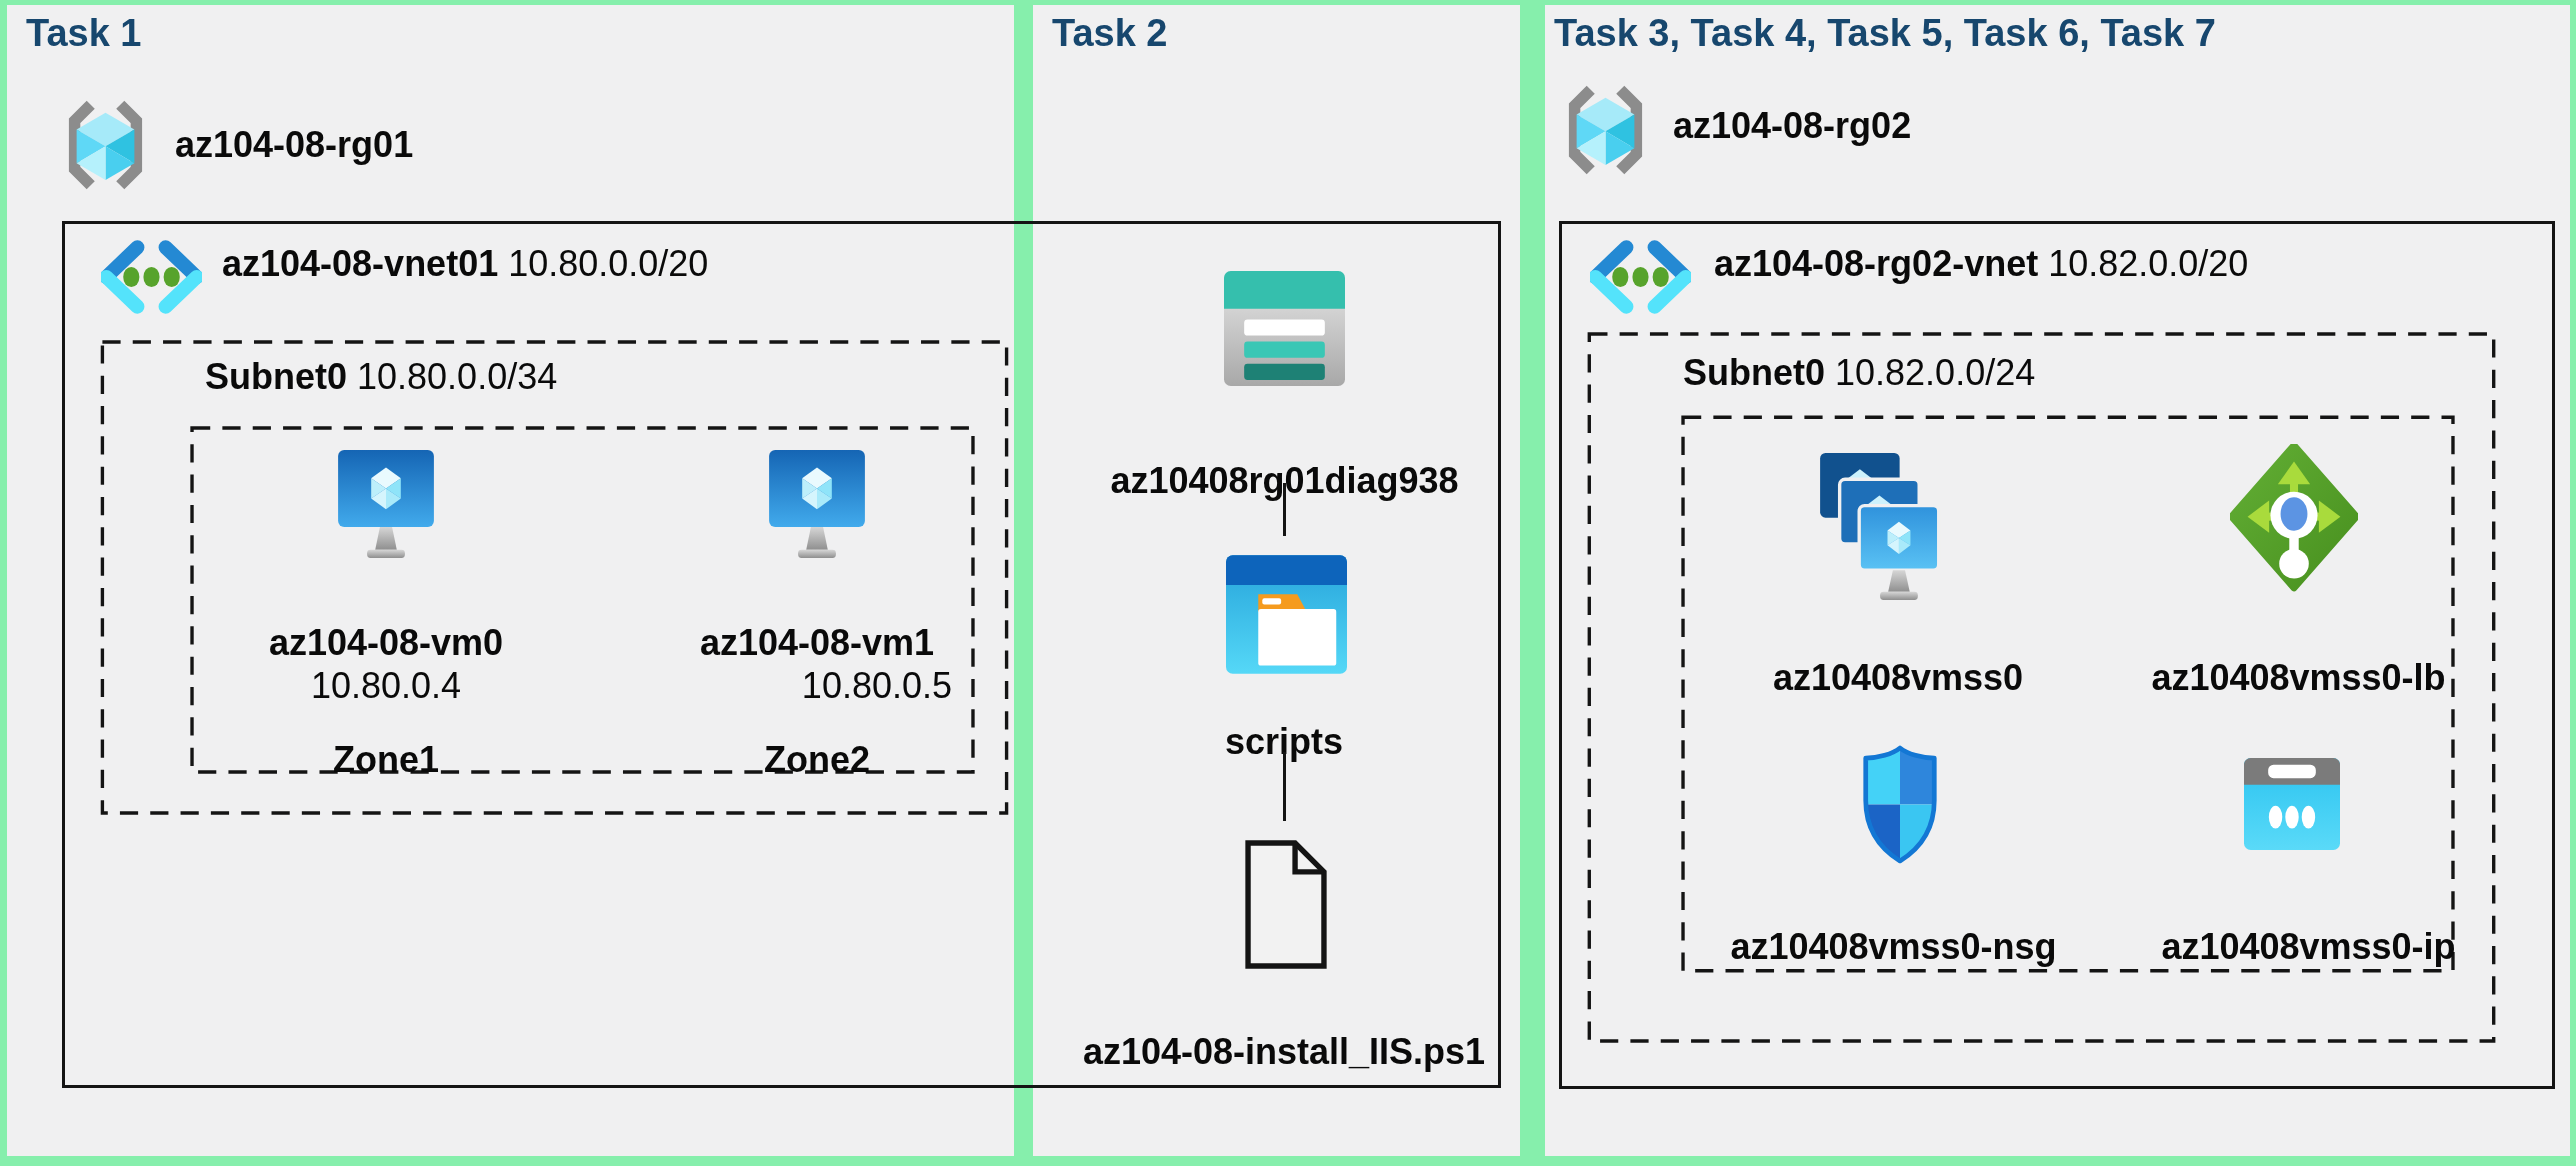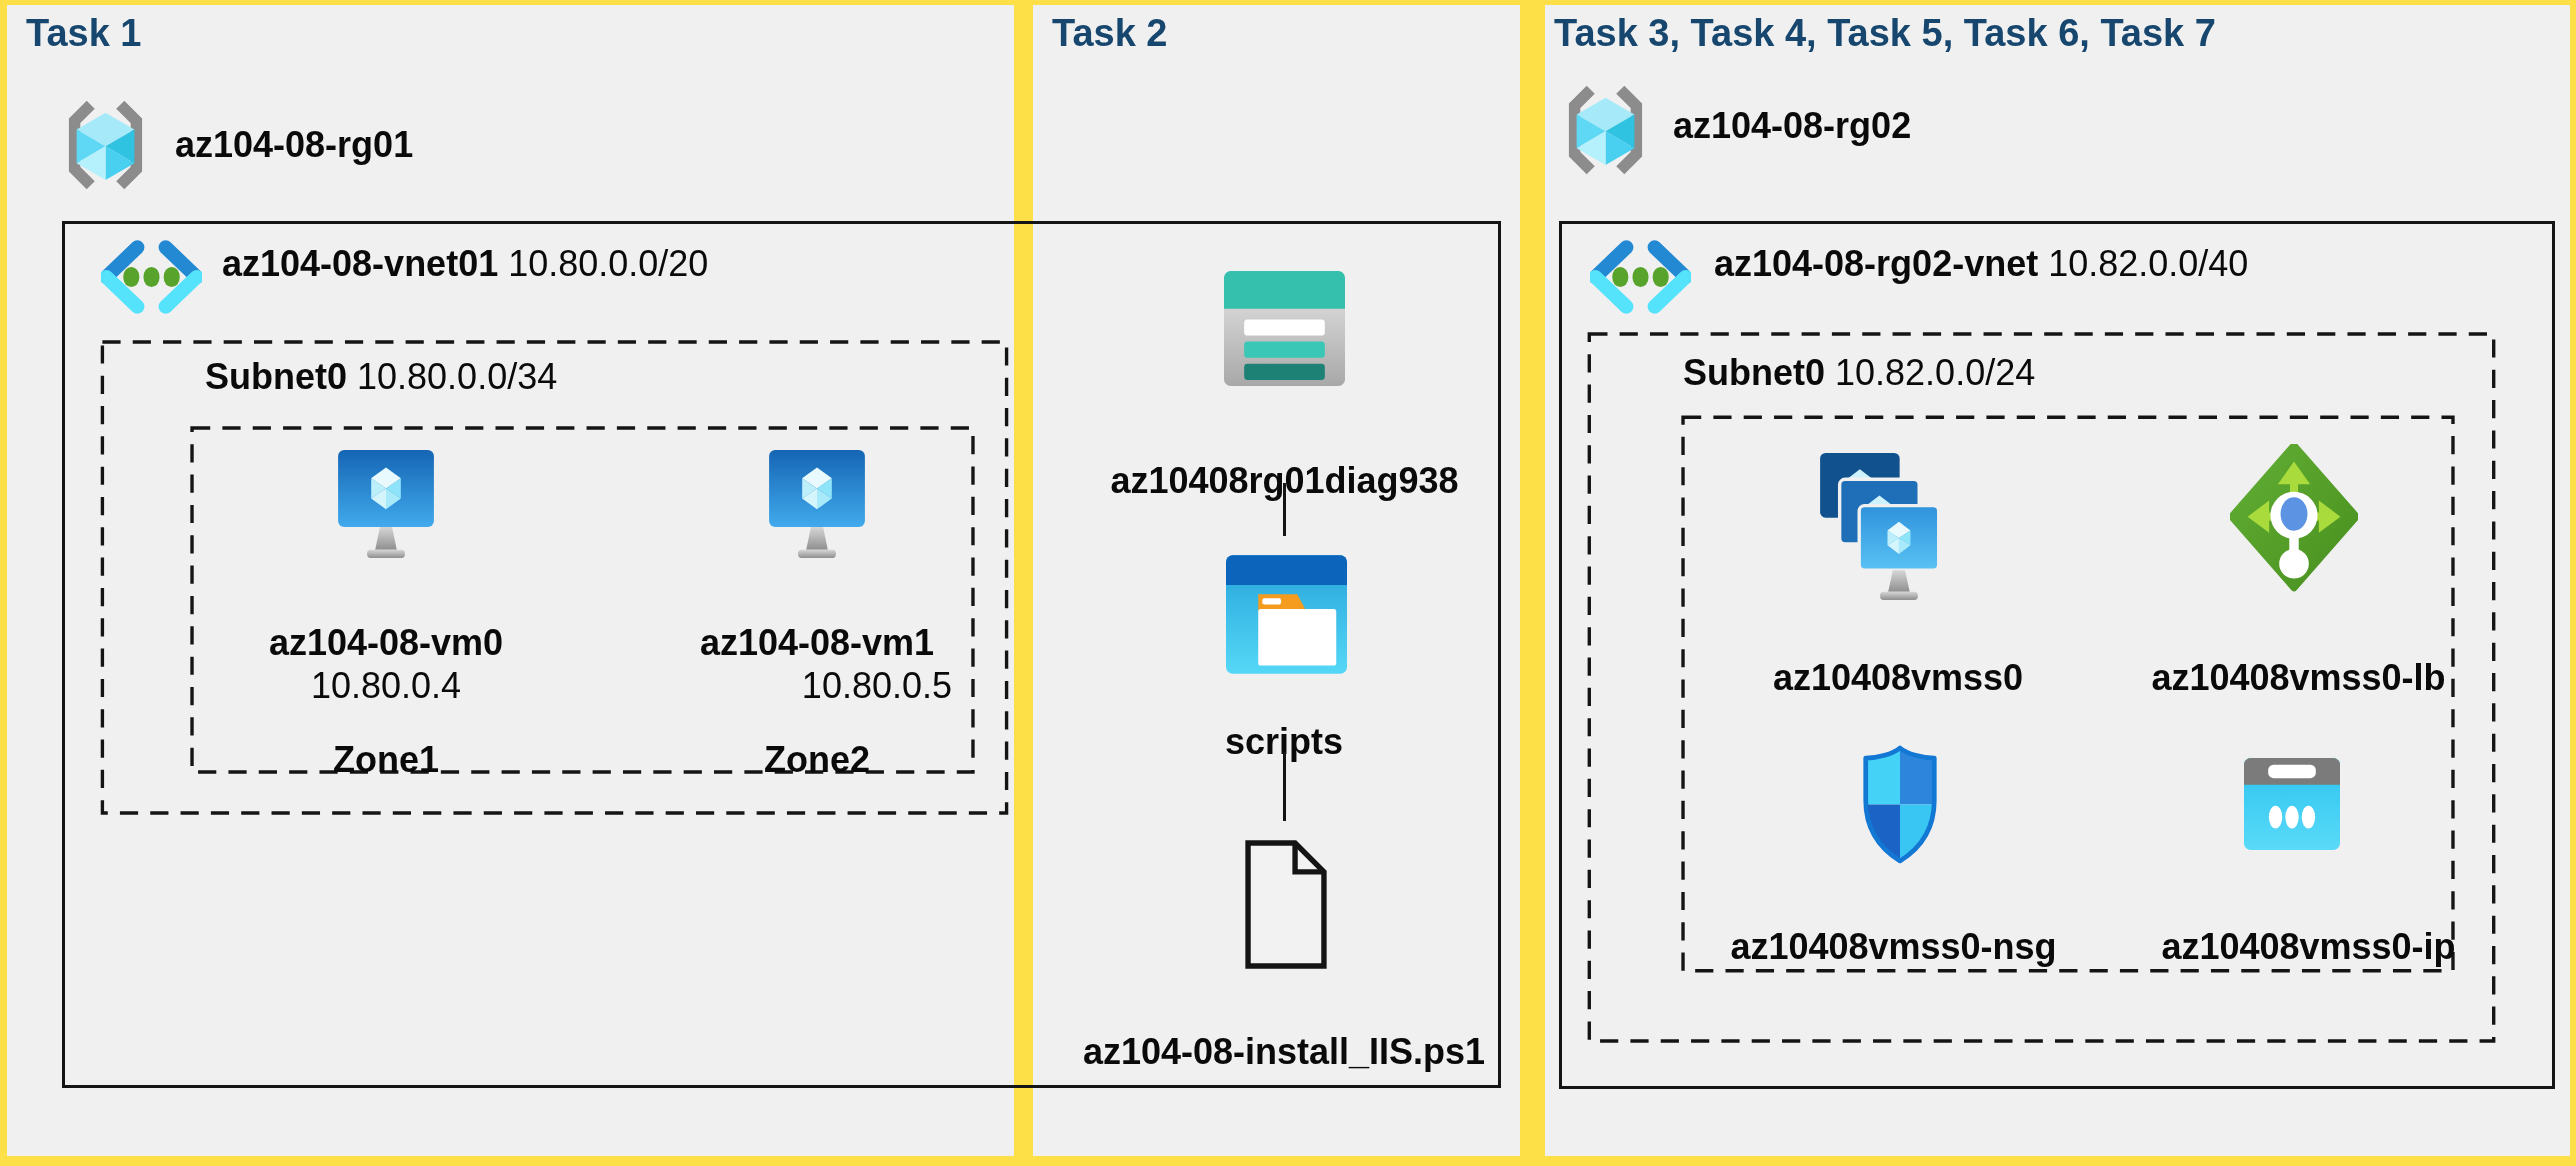--- a/index.html
+++ b/index.html
@@ -1,16 +1,16 @@
 <!DOCTYPE html>
 <html style="font-size:10.8px"><head>
 <meta charset="utf-8">
 <style>
   html,body{margin:0;padding:0;background:#ffffff;}
-  #stage{position:relative;width:2576px;height:1166px;background:#fde047;
+  #stage{position:relative;width:2576px;height:1166px;background:#86efac;
          font-family:"Liberation Sans", sans-serif;overflow:hidden;}
   .panel{position:absolute;top:5.4px;height:1151px;background:#f0f0f1;}
   .hdr{position:absolute;top:13.5px;font-size:38px;font-weight:bold;color:#17476E;
        line-height:1;white-space:nowrap;}
   .lbl{position:absolute;font-size:36px;font-weight:bold;color:#0a0a0a;
        line-height:1;white-space:nowrap;}
   .reg{font-weight:400;text-align:center;}
   .ctr{text-align:center;white-space:nowrap;margin-top:38px;}
   .solidbox{position:absolute;border:3.4px solid #141414;}
   .dash{position:absolute;}
@@ -176,21 +176,21 @@
     <path d="M54 12 L8 56" stroke="#2489D3" stroke-width="21" stroke-linecap="round" fill="none"></path>
     <path d="M8 56 L54 100" stroke="#54E3FB" stroke-width="21" stroke-linecap="round" fill="none"></path>
     <path d="M96 12 L142 56" stroke="#2489D3" stroke-width="21" stroke-linecap="round" fill="none"></path>
     <path d="M142 56 L96 100" stroke="#54E3FB" stroke-width="21" stroke-linecap="round" fill="none"></path>
     <ellipse cx="45" cy="56" rx="12" ry="15" fill="#57A32C"></ellipse>
     <ellipse cx="75" cy="56" rx="12" ry="15" fill="#57A32C"></ellipse>
     <ellipse cx="105" cy="56" rx="12" ry="15" fill="#57A32C"></ellipse>
   </svg>
   <div class="lbl" style="left:1714px;top:246px;">
     <span>az104-08-rg02-vnet</span>
-    <span class="reg">10.82.0.0/40</span>
+    <span class="reg">10.82.0.0/20</span>
   </div>
 
   <svg class="dash" style="left:1587px;top:332px;" width="909" height="711" viewBox="0 0 1348 1055">
     <rect x="3" y="3" width="1342" height="1049"></rect>
   </svg>
   <div class="lbl" style="left:1683px;top:355px;">
     <span>Subnet0</span>
     <span class="reg">10.82.0.0/24</span>
   </div>
 

